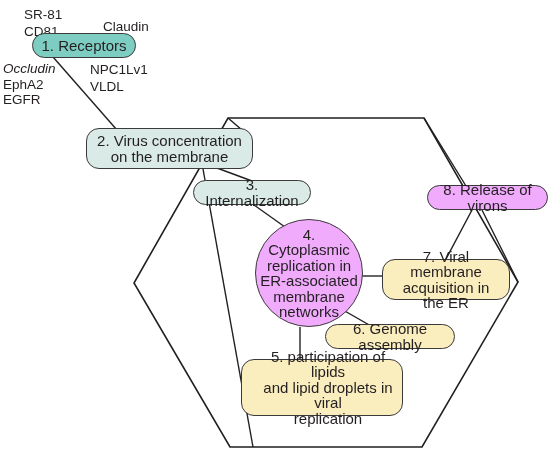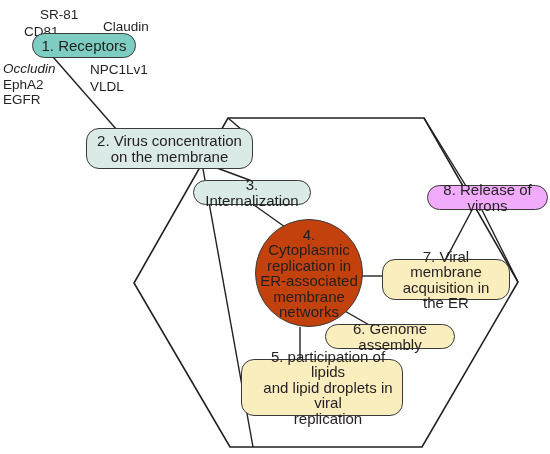--- a/index.html
+++ b/index.html
@@ -48,21 +48,21 @@
   .node.pill {
     border-radius: 13px;
     padding: 2px 8px;
   }
   .node.circle {
     border-radius: 50%;
     padding: 4px;
   }
   .teal-dark { background: #7ecdc2; }
   .teal-light { background: #d9eae7; }
-  .yellow-strong { background: #c2410c; }
+  .yellow-strong { background: #f0abfc; }
   .yellow-light { background: #faedbe; }
   .blue-light { background: #f0abfc; align-items: center; }
   .node span { display: block; }
 </style>
 </head>
 <body>
 
 <div id="canvas">
 
   <svg id="edges" viewBox="0 0 550 454" xmlns="http://www.w3.org/2000/svg">
@@ -85,21 +85,21 @@
 
     <line x1="300" y1="327" x2="300" y2="360" stroke="#4a4a4a" stroke-width="1.7"></line>
 
     <line x1="446" y1="259" x2="472" y2="210" stroke="#231f20" stroke-width="1.4"></line>
 
     <line x1="482" y1="210" x2="518" y2="282" stroke="#231f20" stroke-width="1.4"></line>
 
     <line x1="424" y1="118" x2="466" y2="186" stroke="#231f20" stroke-width="1.4"></line>
   </svg>
 
-  <div class="free-label" style="left:24px; top:6px;margin-left:16px;">SR-81</div>
+  <div class="free-label" style="left:24px; top:6px;">SR-81</div>
   <div class="free-label" style="left:24px; top:23px;">CD81</div>
   <div class="free-label" style="left:103px; top:18px;">Claudin</div>
   <div class="free-label" style="left:3px; top:60px;font-style:italic;">Occludin</div>
   <div class="free-label" style="left:3px; top:91px;">EGFR</div>
   <div class="free-label" style="left:3px; top:76px;">EphA2</div>
   <div class="free-label" style="left:90px; top:61px;">NPC1Lv1</div>
   <div class="free-label" style="left:90px; top:78px;">VLDL</div>
 
   <div class="node pill teal-dark" style="left:32px; top:33px; width:104px; height:25px;">
     <span>1.  Receptors</span>

